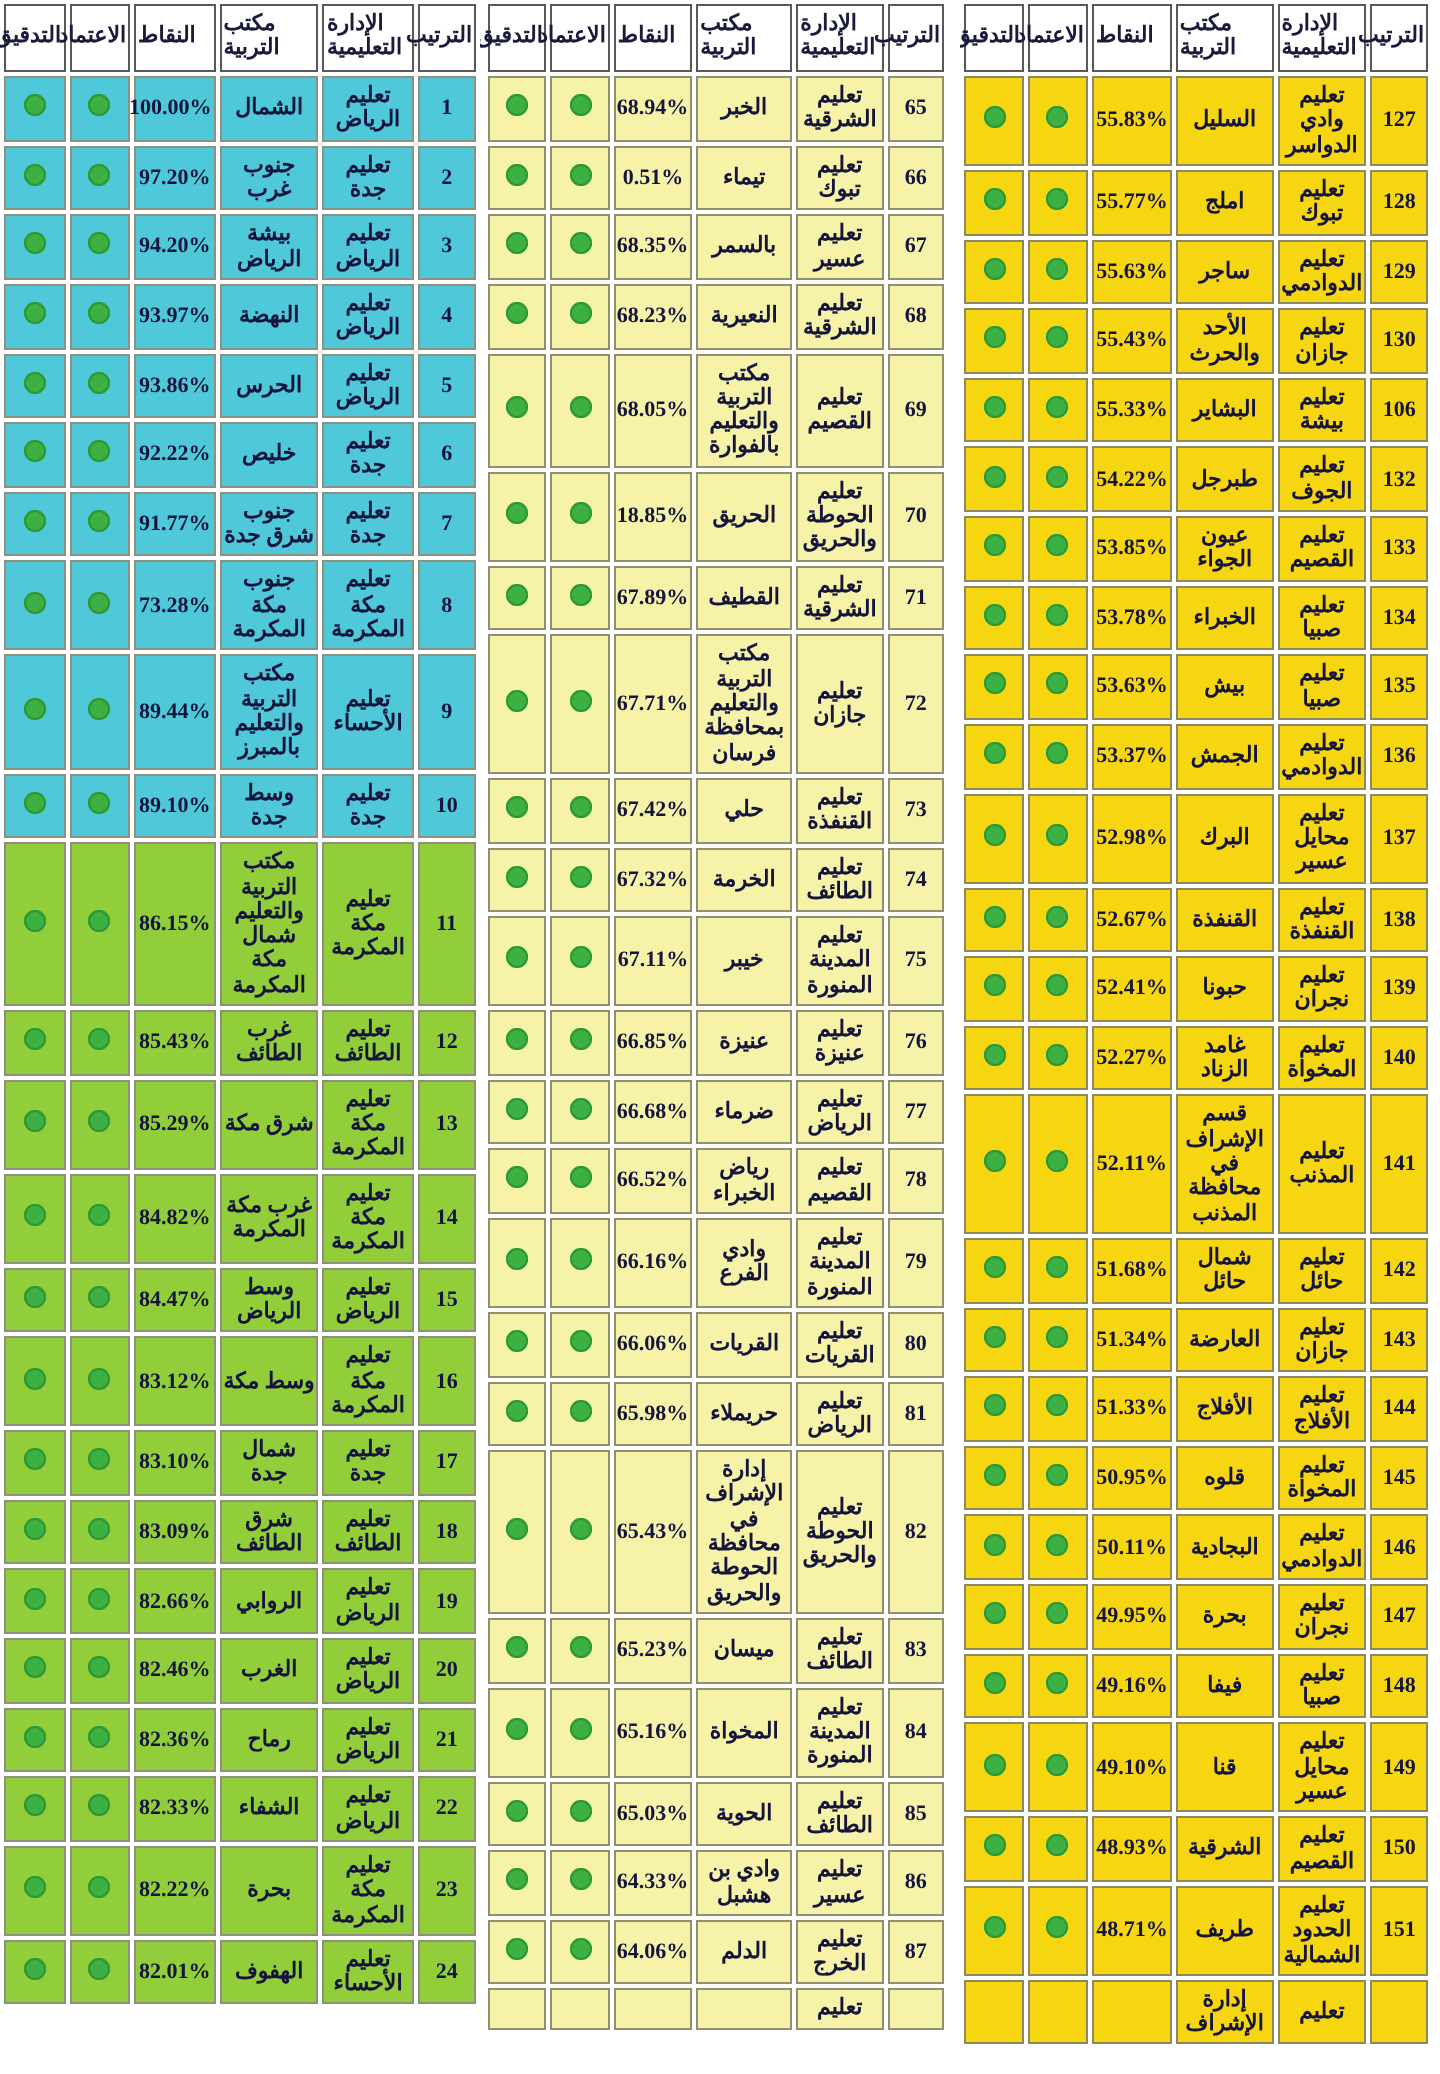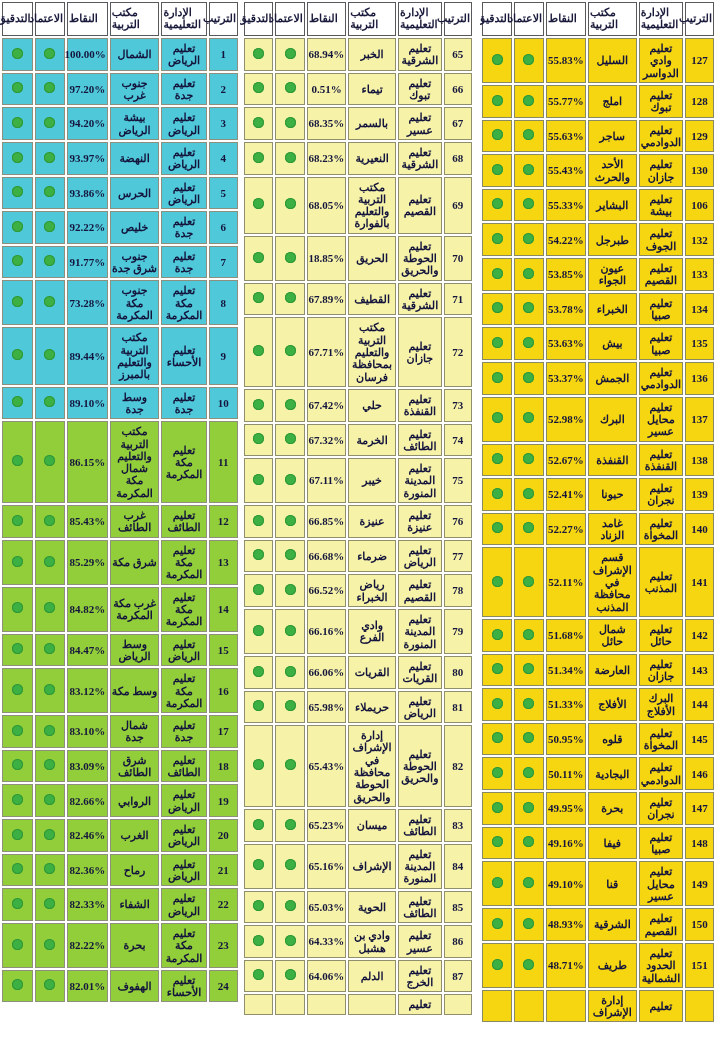--- a/index.html
+++ b/index.html
@@ -477,21 +477,21 @@
             <td>83</td>
             <td>تعليم الطائف</td>
             <td>ميسان</td>
             <td>65.23%</td>
             <td><span class="dot"></span></td>
             <td><span class="dot"></span></td>
           </tr>
           <tr class="tier-yellow">
             <td>84</td>
             <td>تعليم المدينة المنورة</td>
-            <td>الإشراف</td>
+            <td>المخواة</td>
             <td>65.16%</td>
             <td><span class="dot"></span></td>
             <td><span class="dot"></span></td>
           </tr>
           <tr class="tier-yellow">
             <td>85</td>
             <td>تعليم الطائف</td>
             <td>الحوية</td>
             <td>65.03%</td>
             <td><span class="dot"></span></td>
@@ -677,21 +677,21 @@
           <tr class="tier-gold">
             <td>143</td>
             <td>تعليم جازان</td>
             <td>العارضة</td>
             <td>51.34%</td>
             <td><span class="dot"></span></td>
             <td><span class="dot"></span></td>
           </tr>
           <tr class="tier-gold">
             <td>144</td>
-            <td>البرك الأفلاج</td>
+            <td>تعليم الأفلاج</td>
             <td>الأفلاج</td>
             <td>51.33%</td>
             <td><span class="dot"></span></td>
             <td><span class="dot"></span></td>
           </tr>
           <tr class="tier-gold">
             <td>145</td>
             <td>تعليم المخواة</td>
             <td>قلوه</td>
             <td>50.95%</td>

